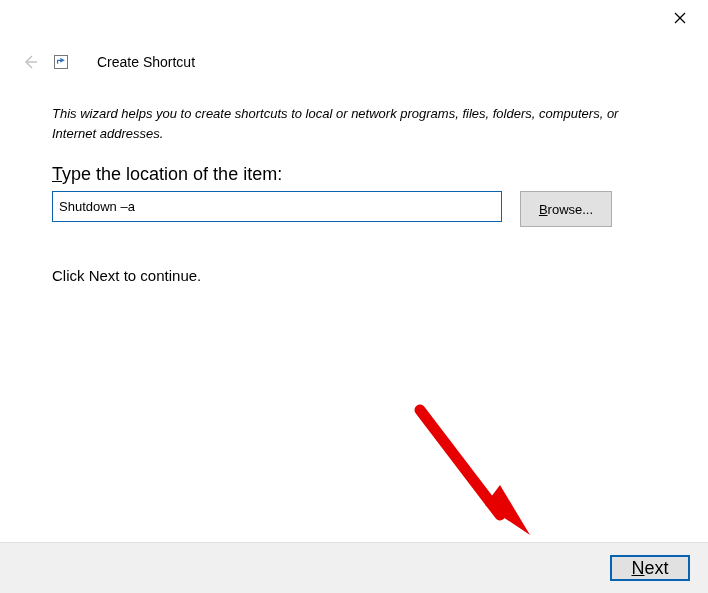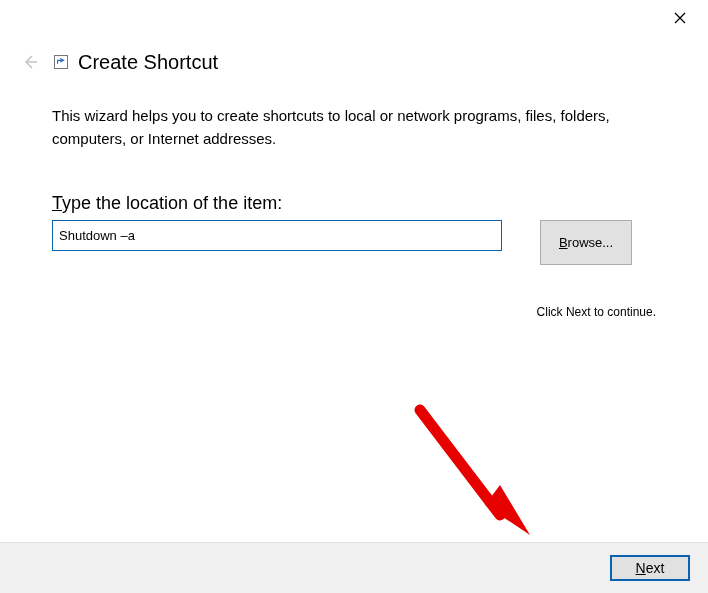--- a/index.html
+++ b/index.html
@@ -62,39 +62,41 @@
     left: 1px; top: 5px;
     width: 6px; height: 6px;
     border-left: 2px solid #2a6dbd;
     border-bottom: 2px solid #2a6dbd;
     transform: rotate(45deg);
     transform-origin: top left;
     display:none;
   }
   .shortcut-icon svg { width:100%; height:100%; }
   .header-title {
-    font-size: 20px;
+    font-size: 14px;
+    margin-left: 19px;
   }
 
   .content {
     position: absolute;
     top: 104px;
     left: 52px;
     right: 52px;
   }
   .heading {
     color: #003399;
     font-size: 17px;
     margin-bottom: 44px;
   }
   .body-text {
-    font-size: 15px;
+    font-size: 13px;
     line-height: 1.55;
-    margin-bottom: 42px;
+    margin-bottom: 20px;
     color: #000;
+    font-style: italic;
   }
   .field-label {
     font-size: 18px;
     margin-bottom: 6px;
   }
   .field-label .ul { text-decoration: underline; }
   .input-row {
     display: flex;
     align-items: stretch;
     gap: 18px;
@@ -105,51 +107,49 @@
     height: 31px;
     border: 1px solid #0a63b0;
     padding: 0 6px;
     font-family: inherit;
     font-size: 13px;
     box-sizing: border-box;
     outline: none;
   }
   .browse-btn {
     width: 92px;
-    height: 45px;
+    height: 36px;
     background: #e1e1e1;
     border: 1px solid #adadad;
     font-family: inherit;
     font-size: 13px;
     cursor: pointer;
-    margin-left: 20px;
   }
   .browse-btn .ul { text-decoration: underline; }
   .continue-text {
-    font-size: 12px;
-    text-align: right;
+    font-size: 15px;
   }
 
   .footer {
     position: absolute;
     left: 0; right: 0; bottom: 0;
     height: 50px;
     background: #f0f0f0;
     border-top: 1px solid #e0e0e0;
     display: flex;
     align-items: center;
     justify-content: flex-end;
     padding-right: 18px;
     gap: 10px;
   }
   .footer button {
     width: 80px;
     height: 26px;
     font-family: inherit;
-    font-size: 14px;
+    font-size: 18px;
     background: #e1e1e1;
     border: 1px solid #adadad;
     cursor: pointer;
   }
   .footer button.primary {
     border: 2px solid #0a63b0;
     background: #e1e1e1;
   }
   .footer button .ul { text-decoration: underline; }
 

